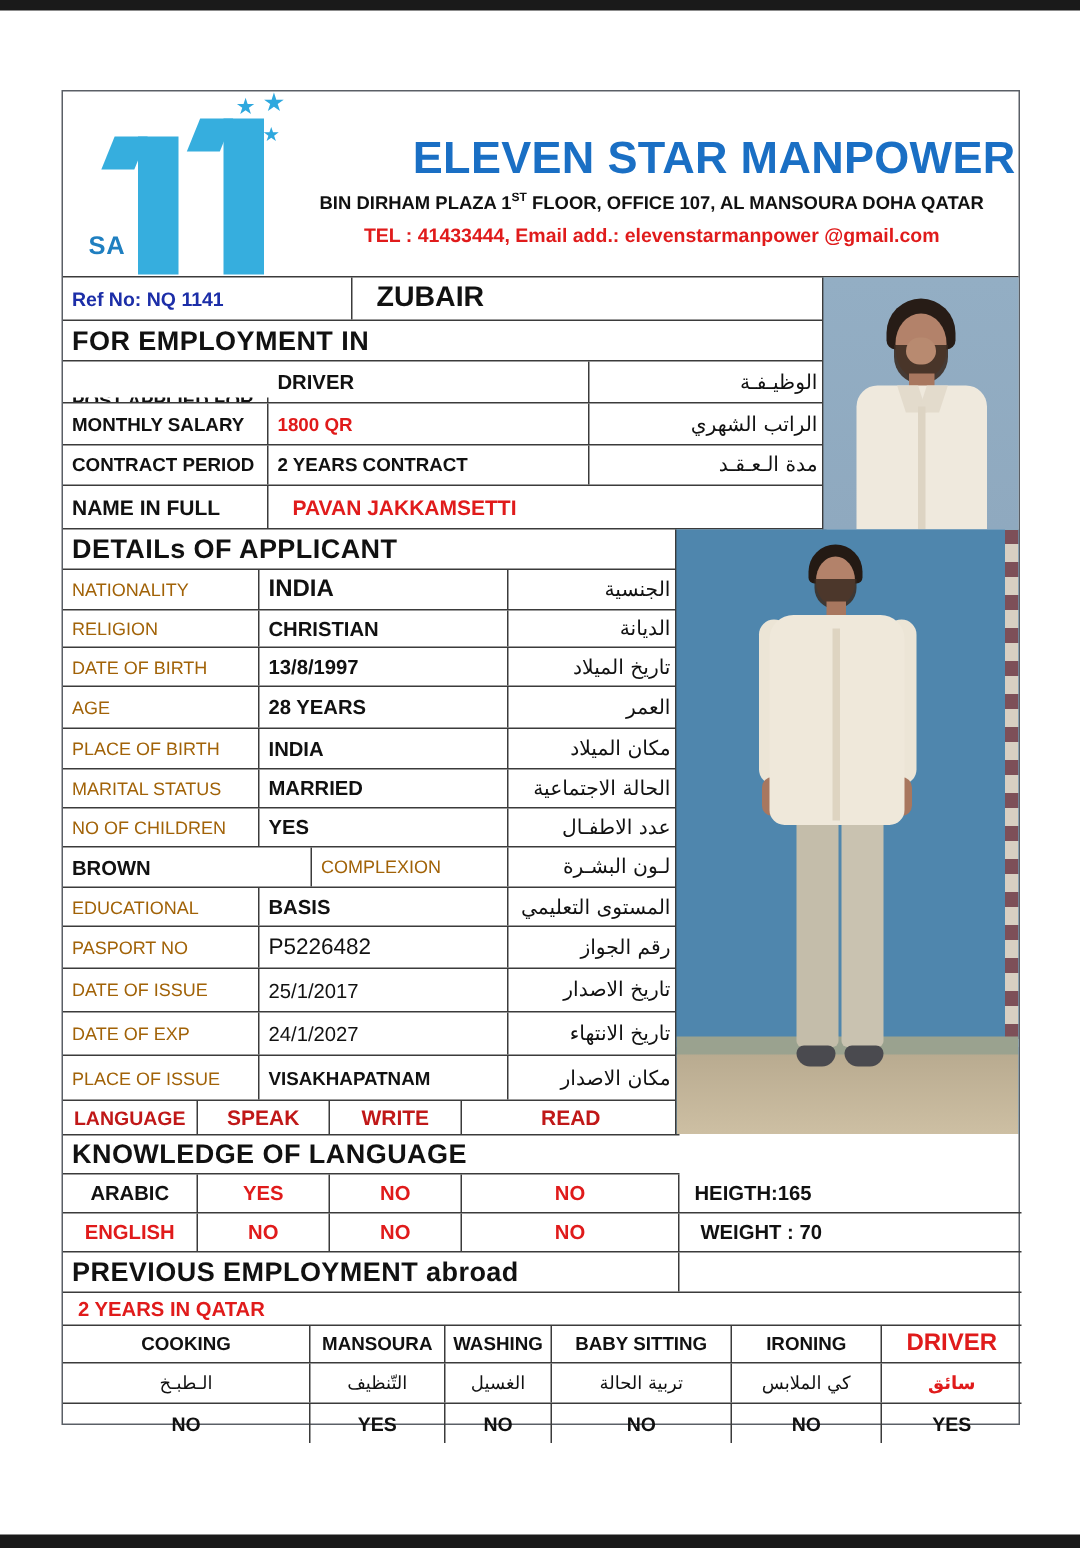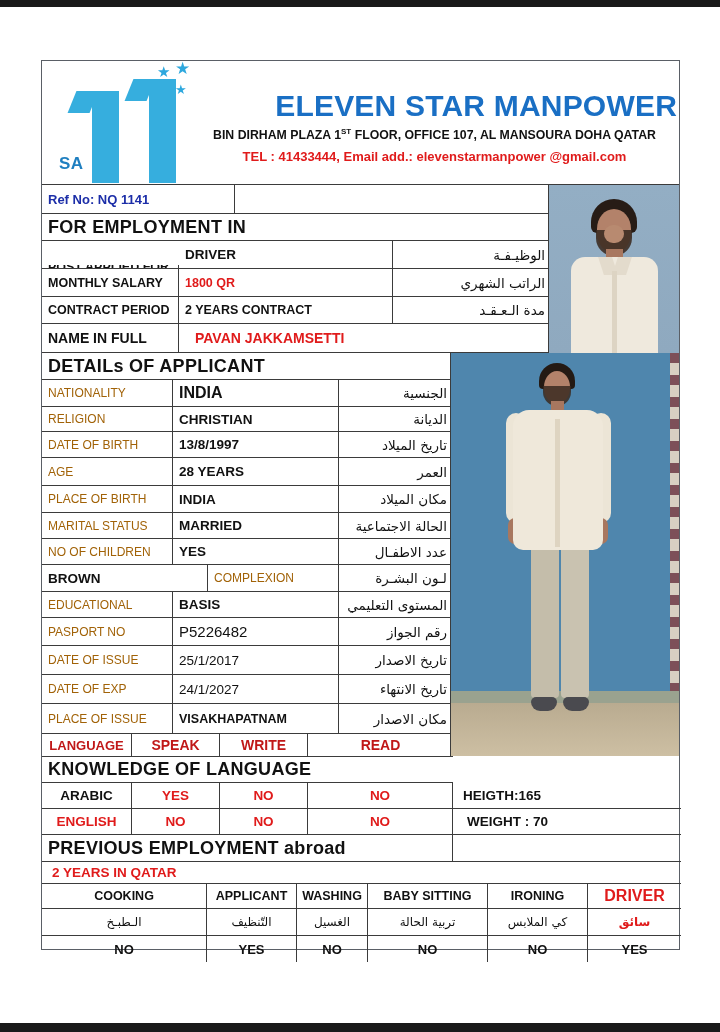--- a/index.html
+++ b/index.html
@@ -299,20 +299,23 @@
       <div class="ph bd-beard"></div>
       <div class="ph bd-neck"></div>
       <div class="ph bd-shirt"></div>
       <div class="ph bd-plack"></div>
     </div>
 
     <div class="row refrow" style="width:509px;">
       <div class="cell vline" style="width:193px;">
         <span class="ref-txt">Ref No: NQ 1141</span>
       </div>
+      <div class="cell" style="width:316px;">
+        <span class="zubair">ZUBAIR</span>
+      </div>
     </div>
 
     <div class="row" style="width:509px;height:27px;">
       <div class="cell" style="width:509px;">
         <span class="sectionhead">FOR EMPLOYMENT IN</span>
       </div>
     </div>
 
     <div class="row" style="width:509px;height:28px;">
       <div class="cell vline" style="width:137px;margin-top:24px;">
@@ -593,21 +596,21 @@
       <div class="cell" style="width:639px;padding-left:10px;">
         <span class="valr" style="font-size:13.5px;">2 YEARS IN QATAR</span>
         </div>
     </div>
 
     <div class="row" style="width:639px;height:25px;">
       <div class="cell vline ctr" style="width:165px;">
         <span class="sk-hd">COOKING</span>
         </div>
       <div class="cell vline ctr" style="width:90px;">
-        <span class="sk-hd">APPLICANT</span>
+        <span class="sk-hd">MANSOURA</span>
         </div>
       <div class="cell vline ctr" style="width:71px;">
         <span class="sk-hd">WASHING</span>
         </div>
       <div class="cell vline ctr" style="width:120px;">
         <span class="sk-hd">BABY SITTING</span>
         </div>
       <div class="cell vline ctr" style="width:100px;">
         <span class="sk-hd">IRONING</span>
         </div>

